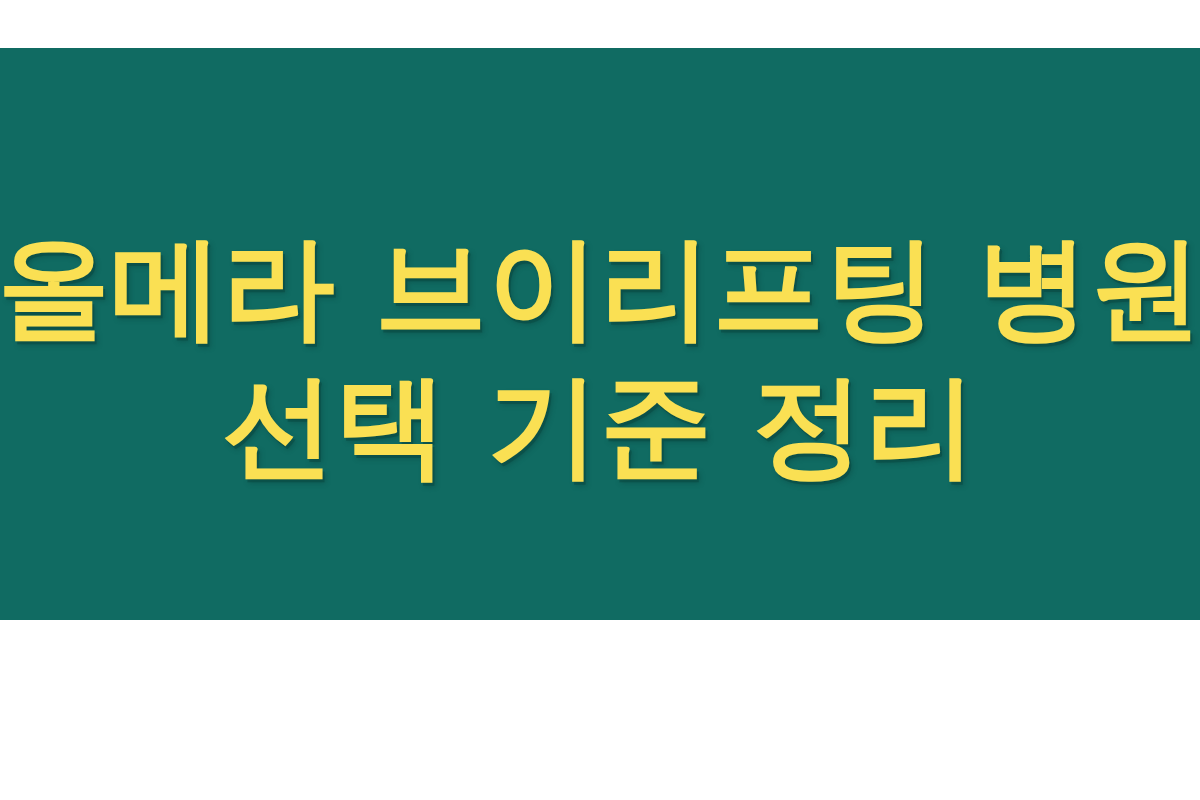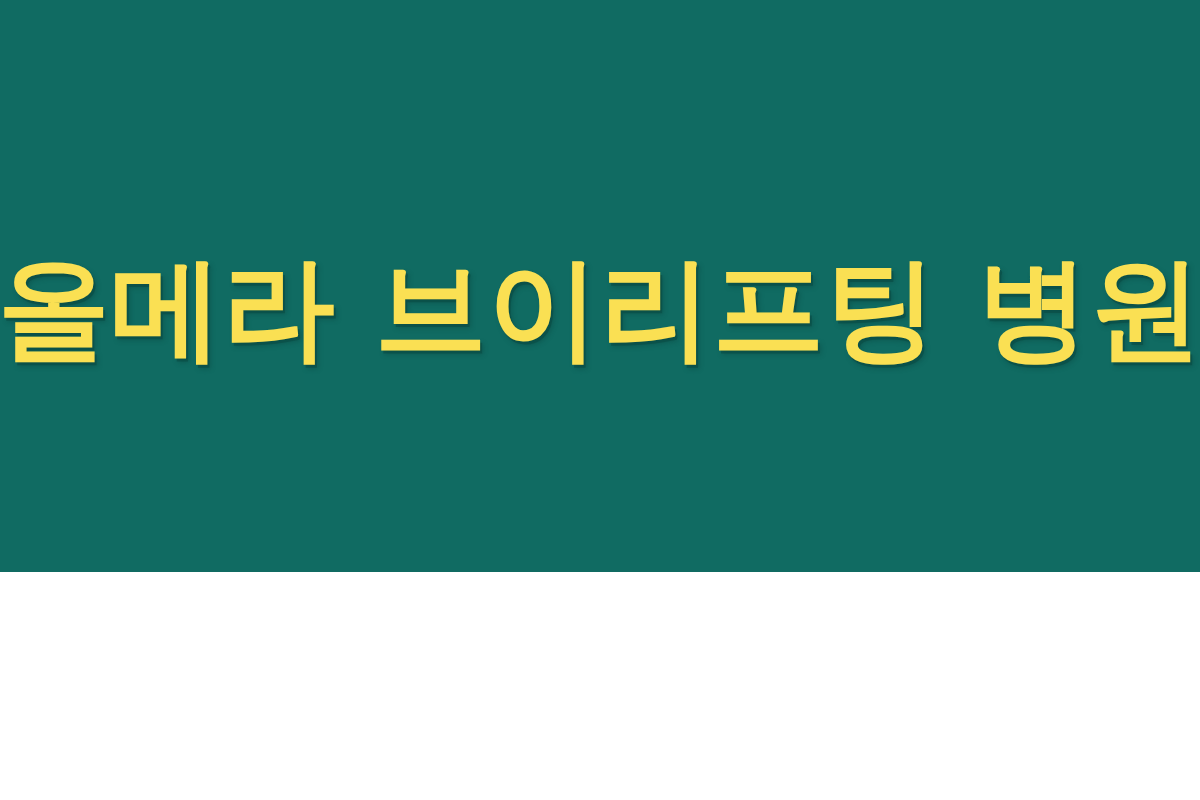--- a/index.html
+++ b/index.html
@@ -20,20 +20,21 @@
     position: relative;
     box-sizing: border-box;
     width: 1200px;
     height: 572px;
     background-color: #106B62;
     display: flex;
     flex-direction: column;
     align-items: center;
     justify-content: center;
     overflow: hidden;
+    margin-top: 48px;
   }
 
   
   .headline {
     position: relative;
     display: flex;
     flex-direction: column;
     align-items: center;
     justify-content: center;
     
@@ -68,16 +69,17 @@
 </style>
 </head>
 <body>
 
 <div class="banner">
 
   <div class="headline">
 
     <span class="headline-line headline-line--primary">올메라 브이리프팅 병원</span>
 
+    <span class="headline-line headline-line--secondary">선택 기준 정리</span>
 
   </div>
 
 </div>
 
 </body></html>

